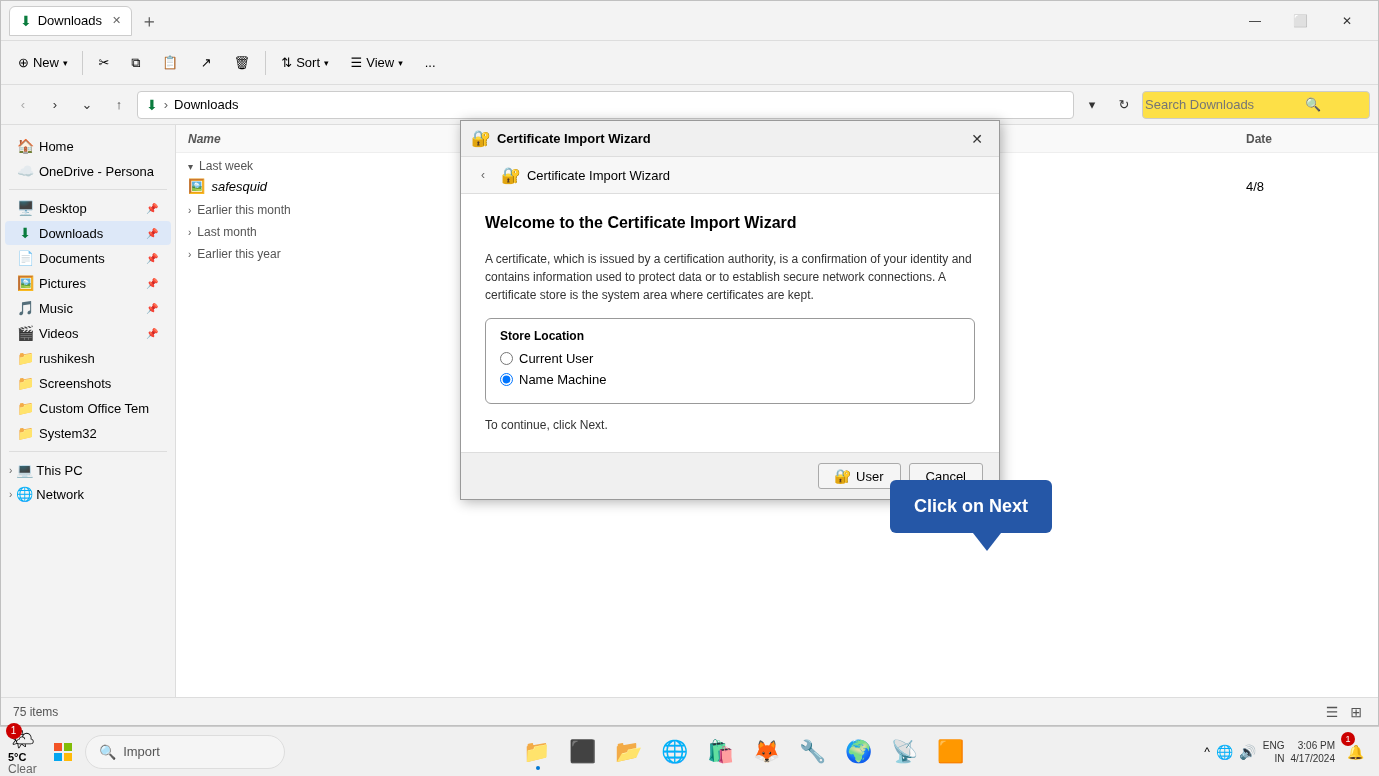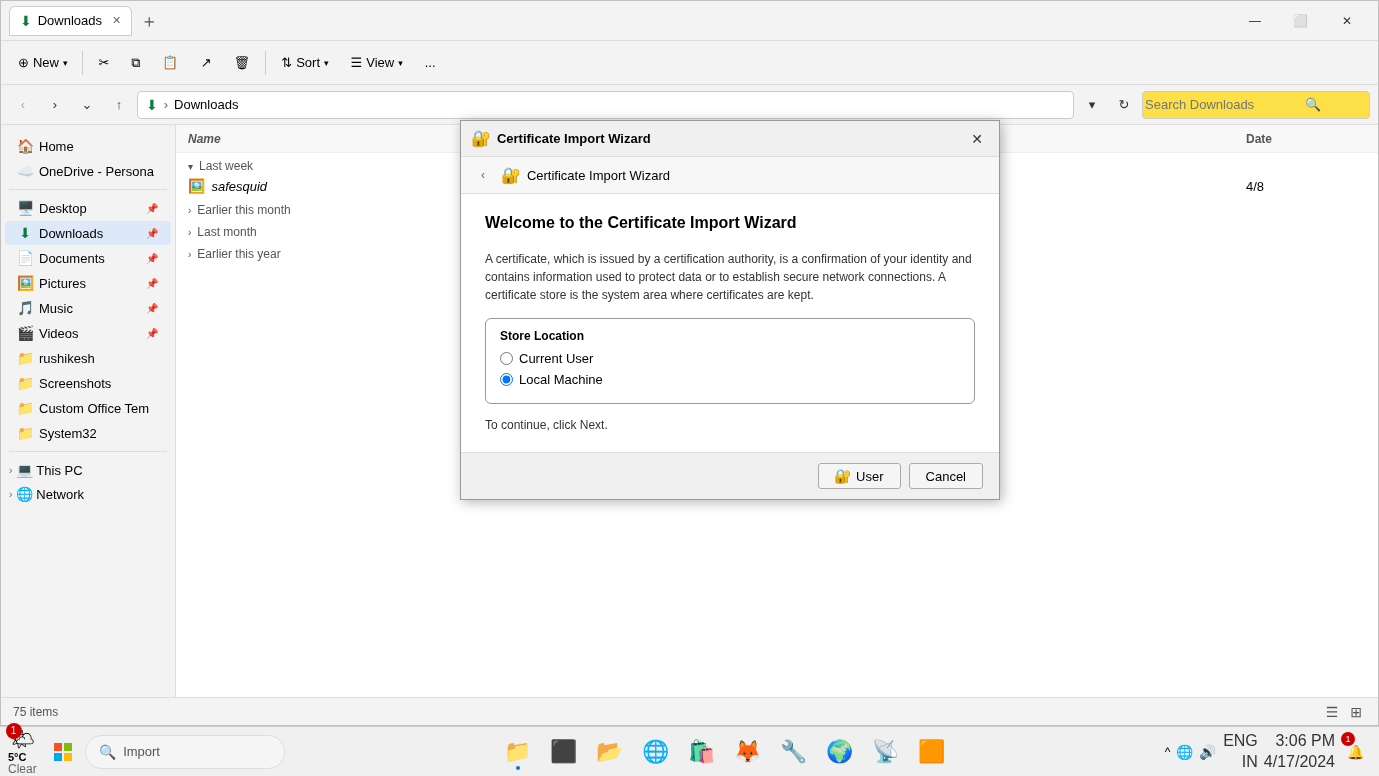--- a/index.html
+++ b/index.html
@@ -336,21 +336,21 @@
       background: #0078d4;
       border-radius: 50%;
     }
     .taskbar-tray {
       display: flex;
       align-items: center;
       gap: 6px;
       margin-left: auto;
     }
     .tray-text {
-      font-size: 16px;
+      font-size: 10px;
       color: #333;
       text-align: right;
       line-height: 1.3;
     }
 
     
     .dialog-overlay {
       position: absolute;
       top: 0; left: 0;
       width: 100%;
@@ -732,38 +732,41 @@
       <div class="dialog-desc">A certificate, which is issued by a certification authority, is a confirmation of your identity and contains information used to protect data or to establish secure network connections. A certificate store is the system area where certificates are kept.</div>
 
       <div class="store-location-box">
         <div class="store-location-label">Store Location</div>
         <div class="radio-item">
           <input type="radio" name="store-location" id="current-user" style="">
           <label for="current-user">Current User</label>
         </div>
         <div class="radio-item">
           <input type="radio" name="store-location" id="local-machine" checked="" style="">
-          <label for="local-machine">Local Machine</label>
+          <label for="local-machine">Name Machine</label>
         </div>
       </div>
 
       <div class="dialog-continue">To continue, click Next.</div>
     </div>
 
     <div class="dialog-footer">
       <button class="dialog-btn">
         <span class="dialog-btn-icon">🔐</span>
         <span>User</span>
       </button>
       <button class="dialog-btn">
         <span>Cancel</span>
       </button>
     </div>
   </div>
 
+  <div class="tooltip-bubble">
+    <span>Click on Next</span>
+  </div>
 </div>
 
 <div class="taskbar">
 
   <div style="display:flex;flex-direction:column;align-items:center;margin-right:4px;cursor:pointer;">
     <div style="position:relative;">
       <span style="position:absolute;top:-4px;left:-4px;background:#cc0000;color:#fff;border-radius:50%;width:16px;height:16px;font-size:10px;display:flex;align-items:center;justify-content:center;">1</span>
       <span style="font-size:20px;">🌤</span>
     </div>
     <div style="font-size:10px;line-height:1.1;">

